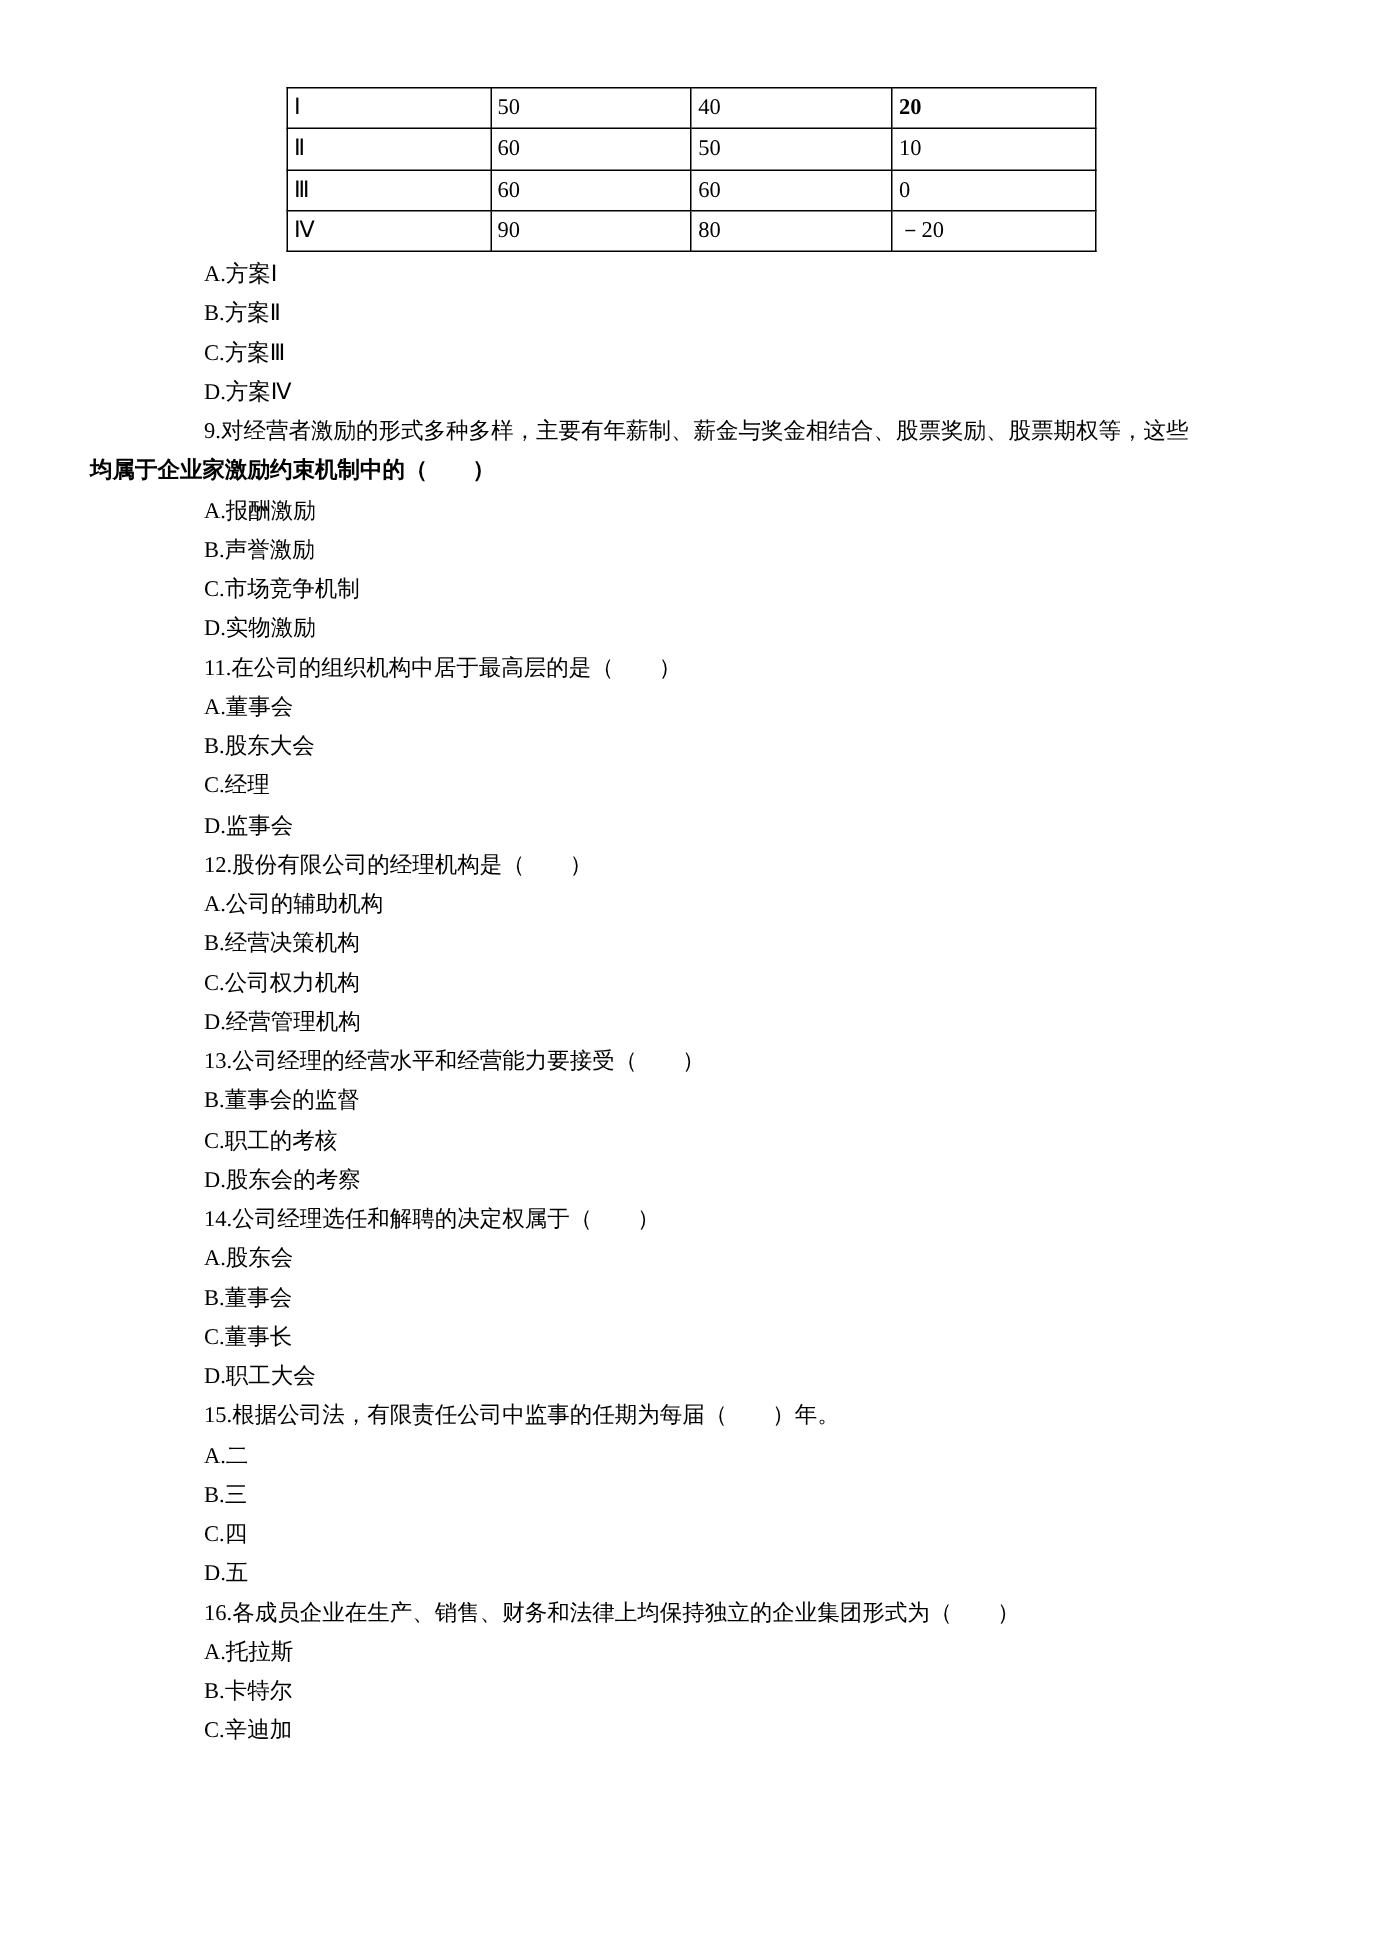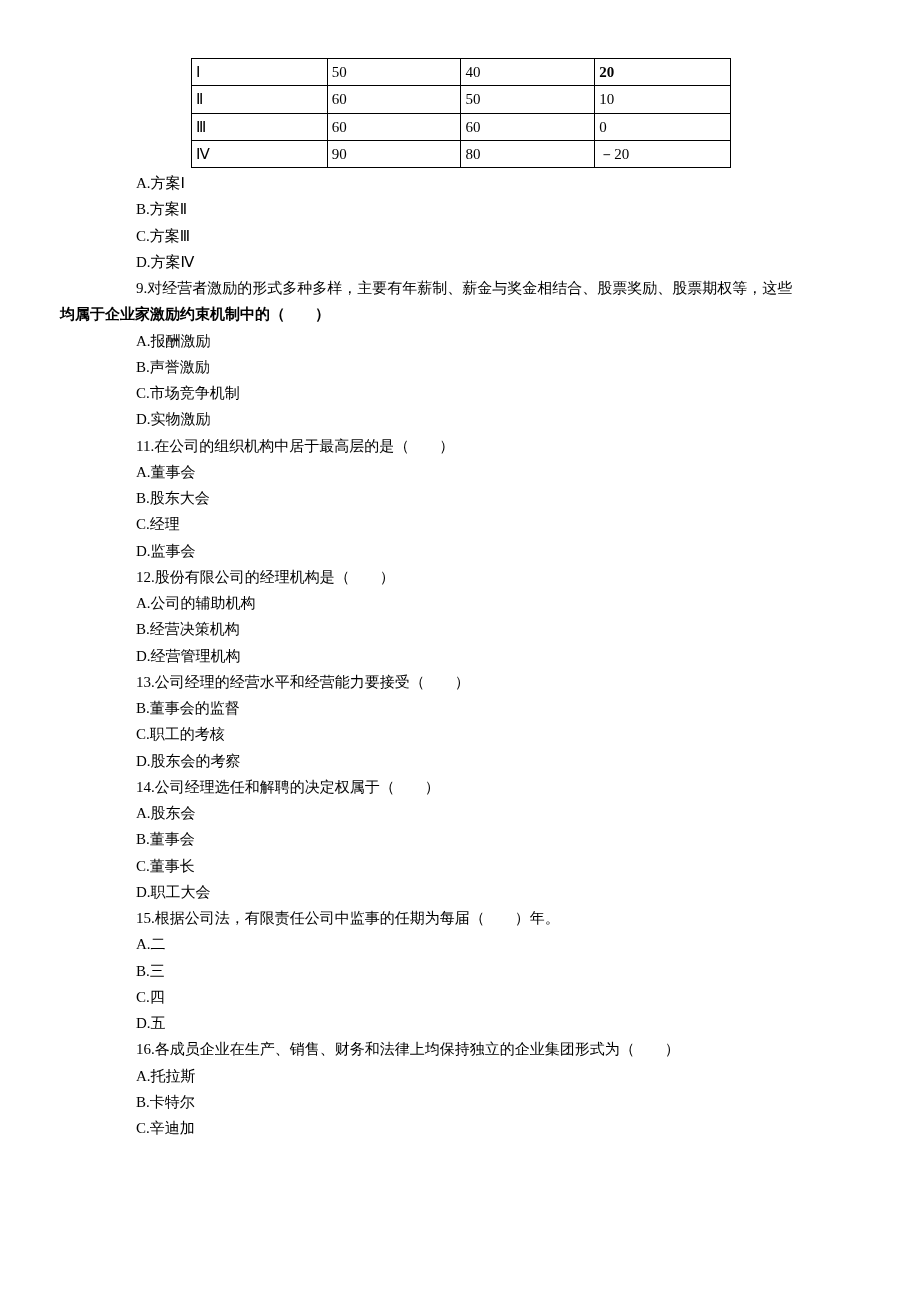--- a/index.html
+++ b/index.html
@@ -107,20 +107,21 @@
       <div>C.经理</div>
       <div>D.监事会</div>
     </div>
   </div>
 
   <div>
     <div class="q-line">12.股份有限公司的经理机构是（　　）</div>
     <div class="block">
       <div>A.公司的辅助机构</div>
       <div>B.经营决策机构</div>
+      <div>C.公司权力机构</div>
       <div>D.经营管理机构</div>
     </div>
   </div>
 
   <div>
     <div class="q-line">13.公司经理的经营水平和经营能力要接受（　　）</div>
     <div class="block">
       <div>B.董事会的监督</div>
       <div>C.职工的考核</div>
       <div>D.股东会的考察</div>

